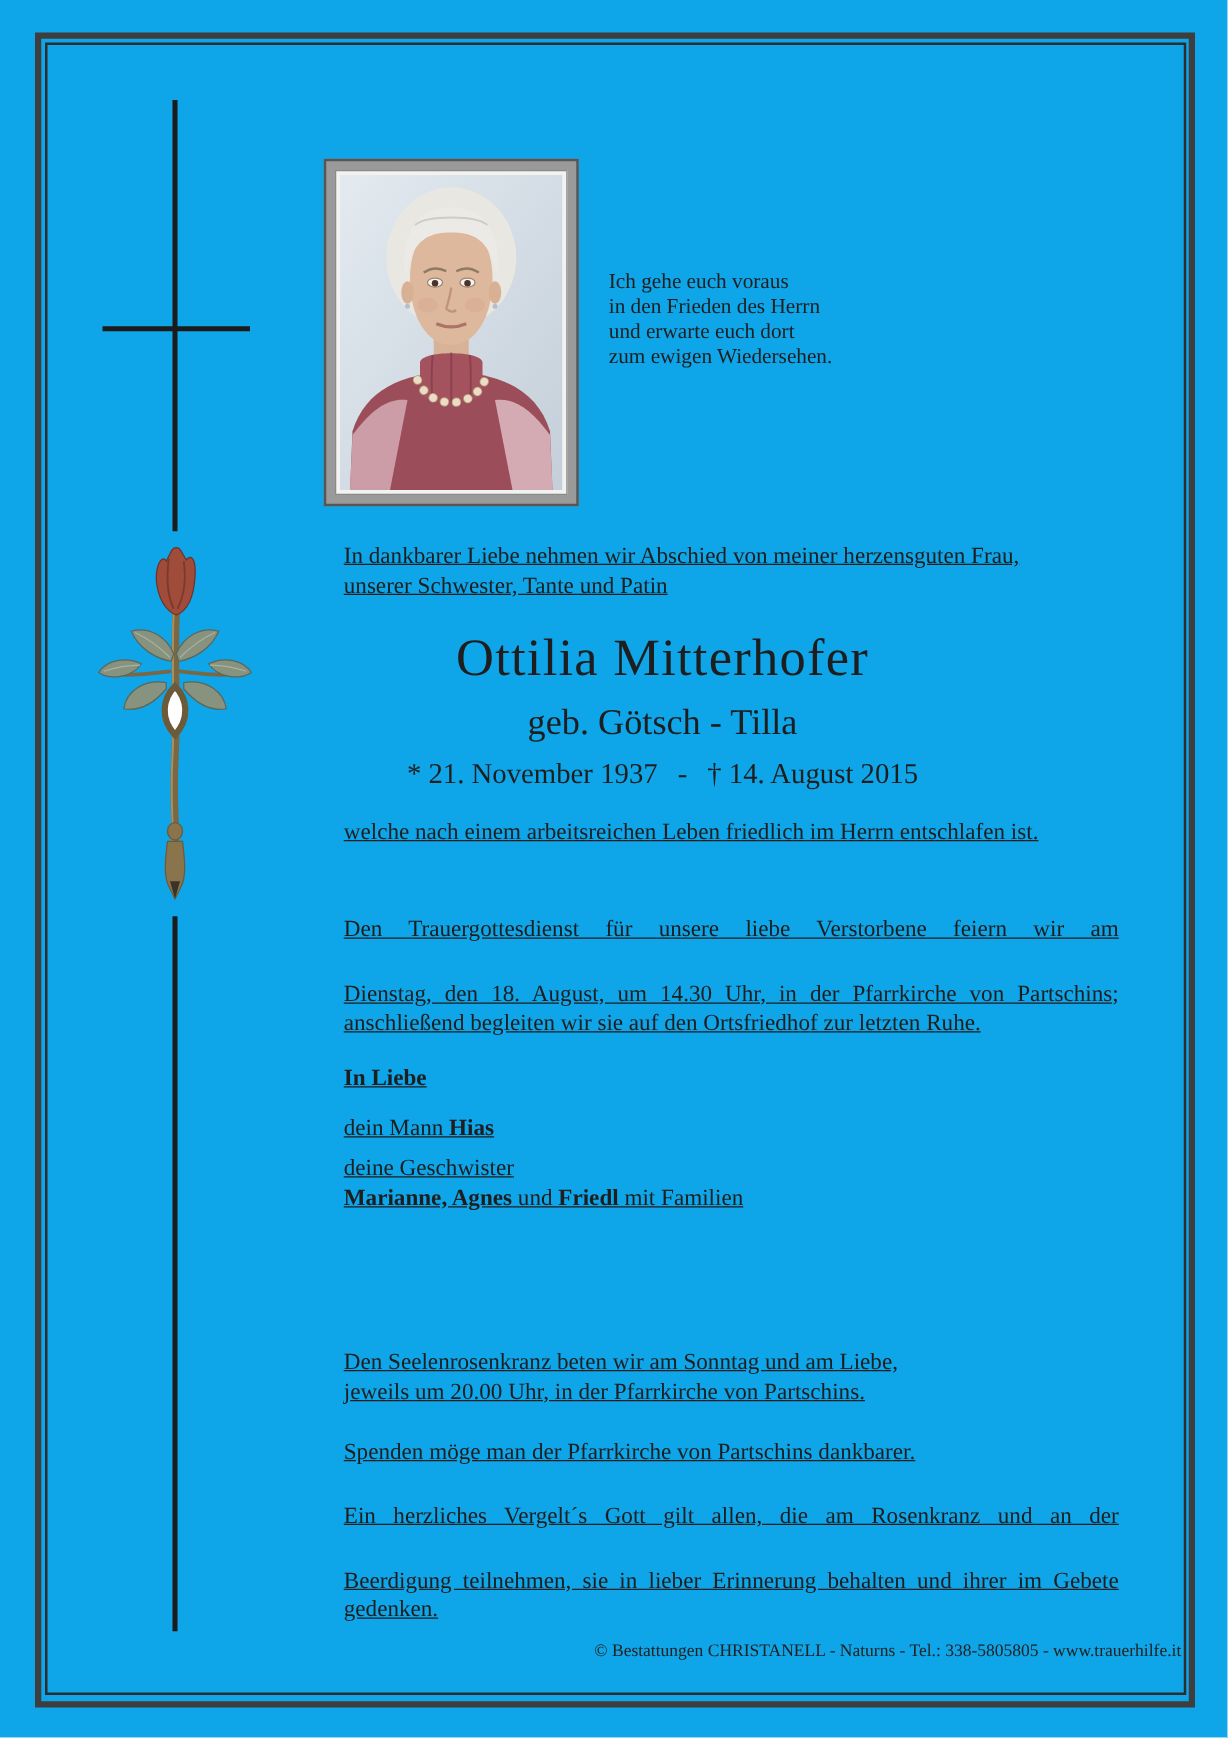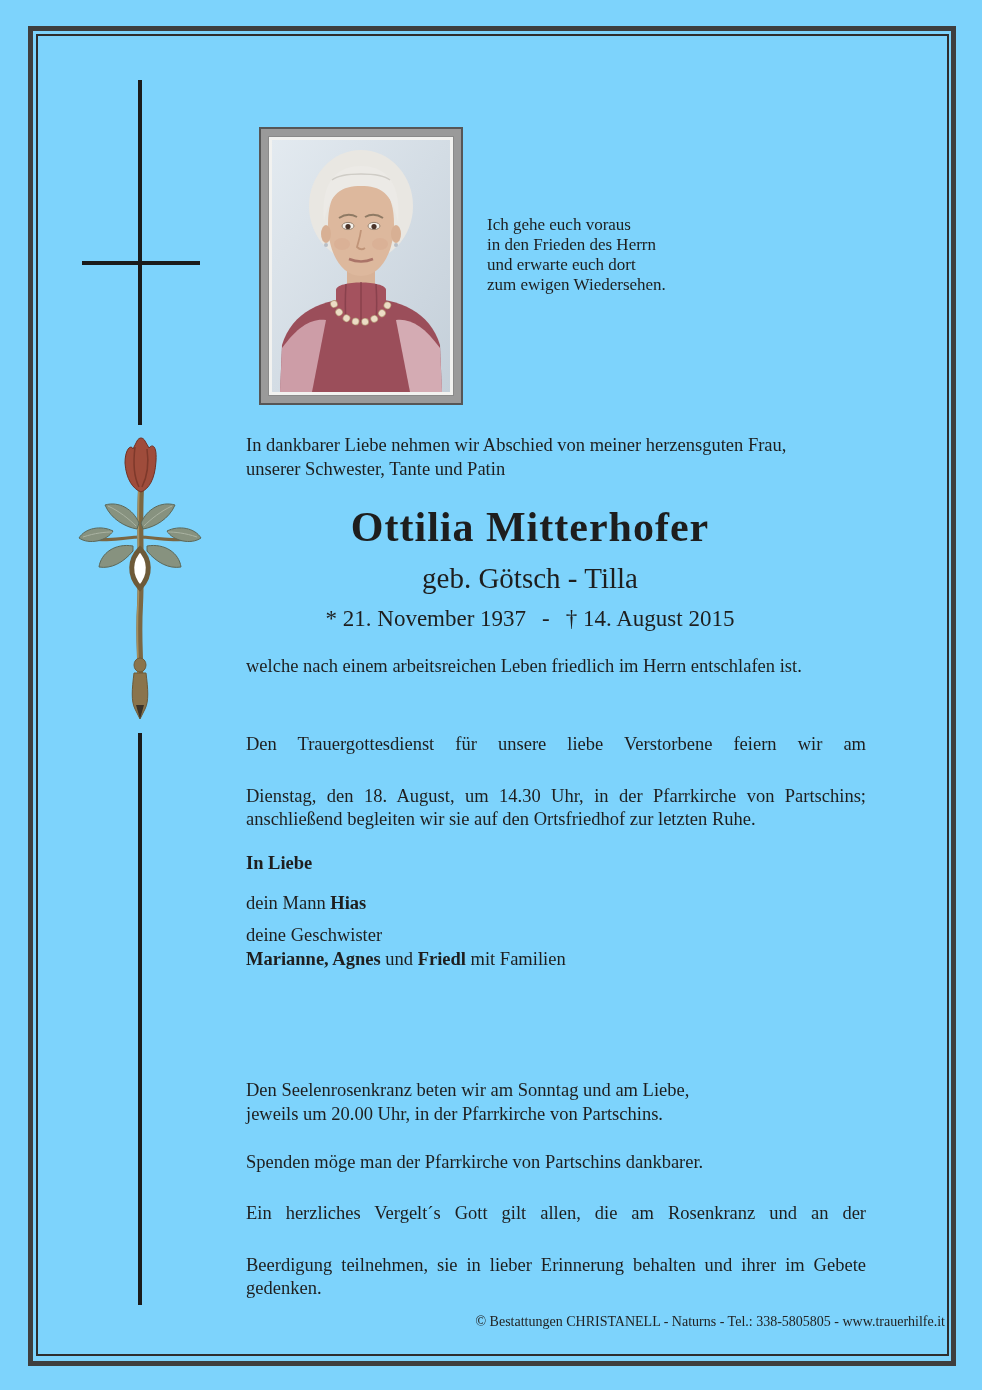--- a/index.html
+++ b/index.html
@@ -1,42 +1,42 @@
 <!DOCTYPE html>
 <html><head>
 <meta charset="utf-8">
 <style>
   html,body{margin:0;padding:0;background:#ffffff;}
   .page{
-    position:relative;width:982px;height:1390px;background:#7dd3fc;overflow:hidden;
+    position:relative;width:982px;height:1390px;background:#0ea5e9;overflow:hidden;
     font-family:"Liberation Serif","DejaVu Serif",serif;color:#1e1e1e;
   }
   .outer-frame{position:absolute;left:28px;top:26px;width:918px;height:1330px;border:5px solid #3e3e3e;}
   .inner-frame{position:absolute;left:36px;top:34px;width:909px;height:1318px;border:2px solid #2d2d2d;}
 
   
   .cross-v{position:absolute;left:138px;top:80px;width:4px;height:345px;background:#1b1b1b;}
   .cross-h{position:absolute;left:82px;top:261px;width:118px;height:4px;background:#1b1b1b;}
   .line-bottom{position:absolute;left:138px;top:733px;width:4px;height:572px;background:#1b1b1b;}
   .rose{position:absolute;left:75px;top:435px;width:130px;height:300px;}
 
   
   .photo-frame{position:absolute;left:259px;top:127px;border:2px solid #565656;background:#9a9a9a;padding:7px;}
   .photo-mat{background:#f2f2f0;border:1px solid #8a8a8a;padding:3px;}
   .photo-mat svg{display:block;}
 
   
   .quote{position:absolute;left:487px;top:215px;font-size:17px;line-height:20px;}
 
   
-  .col{position:absolute;left:246px;width:620px;}
+  .col{position:absolute;left:275px;width:620px;text-decoration:underline;}
   .ln{white-space:nowrap;font-size:18.5px;line-height:23.5px;}
   .jstretch{text-align:justify;text-align-last:justify;margin-top:28px;}
   .center-block{position:absolute;left:220px;width:620px;text-align:center;}
-  .name{font-size:42px;line-height:48px;letter-spacing:1px;font-weight:bold;margin:0;}
+  .name{font-size:42px;line-height:48px;letter-spacing:1px;font-weight:normal;margin:0;}
   .maiden{font-size:29px;line-height:34px;}
   .dates{font-size:23px;line-height:28px;}
   .dates .sep{display:inline-block;margin:0 16px;}
   .b{font-weight:bold;}
   .footer{position:absolute;left:36px;top:1314px;width:909px;text-align:right;font-size:14px;color:#222;}
 </style>
 </head>
 <body>
 
 <div class="page">

